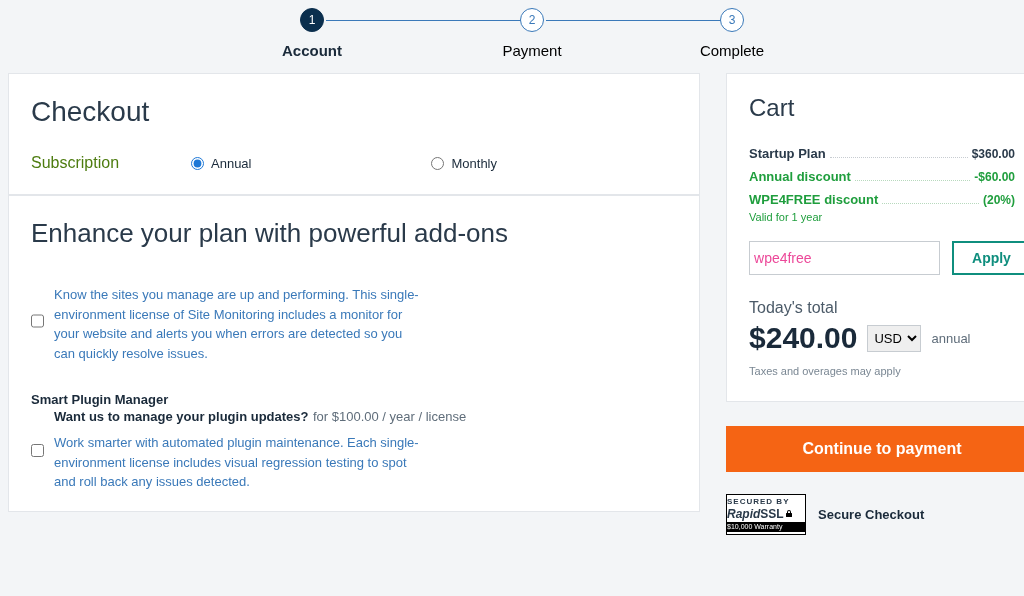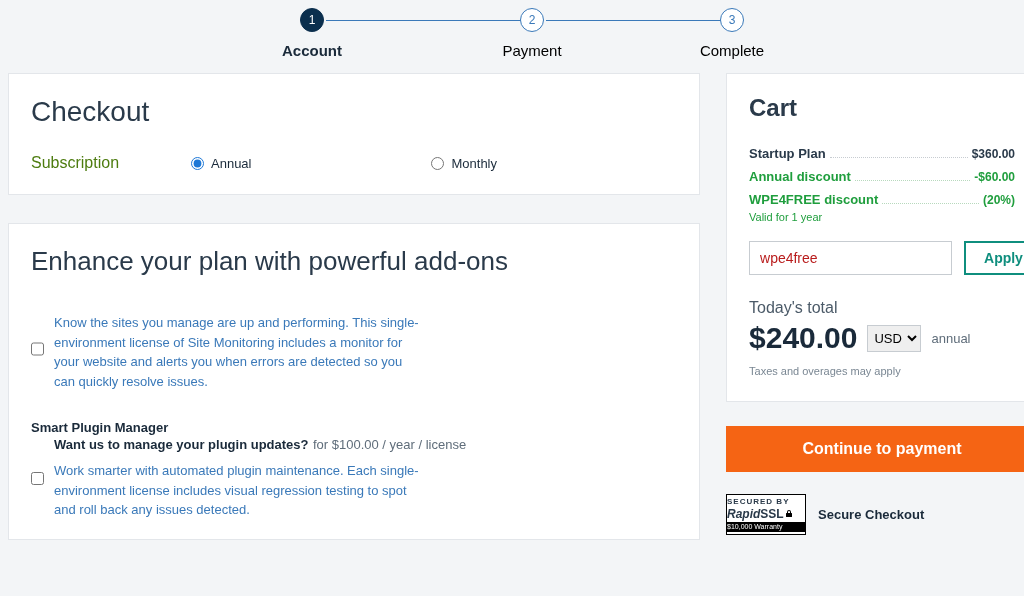--- a/index.html
+++ b/index.html
@@ -33,51 +33,51 @@
   .step.s1 { width: 220px; }
   .step.s2 { width: 220px; }
   .step.s3 { width: 180px; }
   .step.s1 .step-line { width: 196px; left: calc(50% + 14px); }
   .step.s2 .step-line { width: 178px; left: calc(50% + 14px); }
 
   .container {
     display: flex; gap: 26px; padding: 14px 8px 0 8px;
   }
   .left { flex: 1; }
-  .card { background: #fff; border: 1px solid #e3e6ea; padding: 22px 22px; margin-bottom: 28px; }
+  .card { background: #fff; border: 1px solid #e3e6ea; padding: 22px 22px; }
   .checkout-title { font-size: 28px; font-weight: 400; color: #2a3a4a; margin-bottom: 26px; }
   .sub-row { display: flex; align-items: center; }
   .sub-label { width: 160px; font-size: 16px; font-weight: 400; color: #4d7c0f; }
   .radio-opt { display: inline-flex; align-items: center; font-size: 13px; color: #1a2a3a; margin-right: 180px; }
   .radio-opt input { accent-color: #1e78d6; margin-right: 7px; }
 
   .enhance-title { font-size: 26px; font-weight: 400; color: #2a3a4a; margin-bottom: 28px; }
   .addon-row { display: flex; margin-bottom: 28px; }
   .addon-name { width: 160px; font-size: 13px; font-weight: 700; color: #1a2a3a; padding-top: 1px; }
   .addon-body { flex: 1; display: flex; }
   .addon-body .cb { margin-right: 10px; margin-top: 2px; accent-color: #1e78d6; }
   .addon-text { flex: 1; }
   .addon-q { font-size: 13px; color: #1a2a3a; }
   .addon-price { font-size: 13px; color: #5f6d7a; }
   .addon-desc { font-size: 13px; color: #3a79b9; margin-top: 8px; line-height: 1.5; max-width: 370px; }
 
   
   .right { width: 312px; }
   .cart-card { background: #fff; border: 1px solid #e3e6ea; padding: 20px 22px 24px; }
-  .cart-title { font-size: 24px; font-weight: 700; color: #2a3a4a; margin-bottom: 24px; }
+  .cart-title { font-size: 24px; font-weight: 400; color: #2a3a4a; margin-bottom: 24px; }
   .line-row { display: flex; align-items: baseline; font-size: 13px; font-weight: 700; margin-bottom: 8px; }
   .line-row .label { white-space: nowrap; }
   .line-row .dots { flex: 1; border-bottom: 1px dotted #c7ccd1; margin: 0 4px 2px; height: 1px; }
   .line-row .value { white-space: nowrap; font-size: 12px; }
   .line-row.green { color: #1f9e3d; }
   .line-row.green .dots { border-bottom-color: #b7d9bd; }
   .valid-note { font-size: 11px; color: #1f9e3d; margin-top: -4px; margin-bottom: 18px; }
 
   .coupon-row { display: flex; gap: 12px; margin-bottom: 24px; }
-  .coupon-input { flex: 1; border: 1px solid #c7ccd1; padding: 8px 10px; font-size: 14px; color: #b91c1c; font-family: inherit; }
+  .coupon-input { flex: 1; border: 1px solid #c7ccd1; padding: 8px 4px; font-size: 14px; color: #ec4899; font-family: inherit; }
   .apply-btn { border: 2px solid #0f8e7e; background: #fff; color: #0f8e7e; font-weight: 700; font-size: 14px; padding: 6px 18px; cursor: pointer; }
 
   .total-label { font-size: 16px; color: #4b5a68; margin-bottom: 4px; }
   .total-row { display: flex; align-items: center; gap: 10px; }
   .total-amount { font-size: 30px; font-weight: 700; color: #1a2a3a; }
   .currency-select { border: 1px solid #c7ccd1; font-size: 13px; padding: 4px 2px; }
   .billing-period { font-size: 13px; color: #5f6d7a; }
   .tax-note { font-size: 11px; color: #7a8793; margin-top: 10px; }
 
   .continue-btn {

